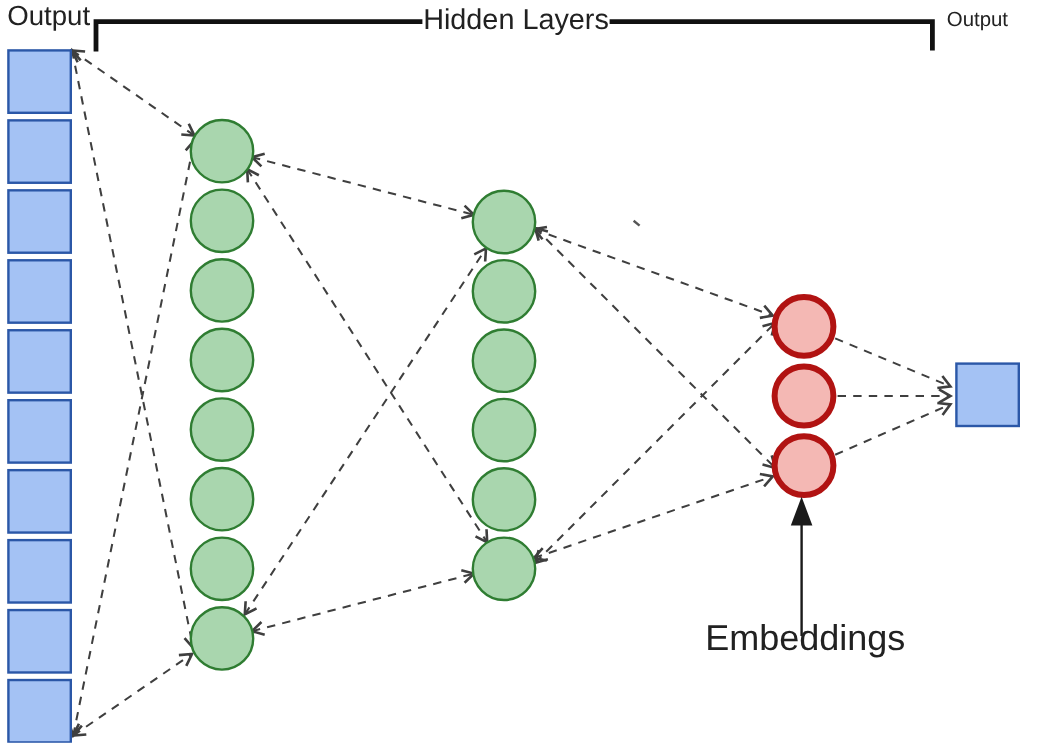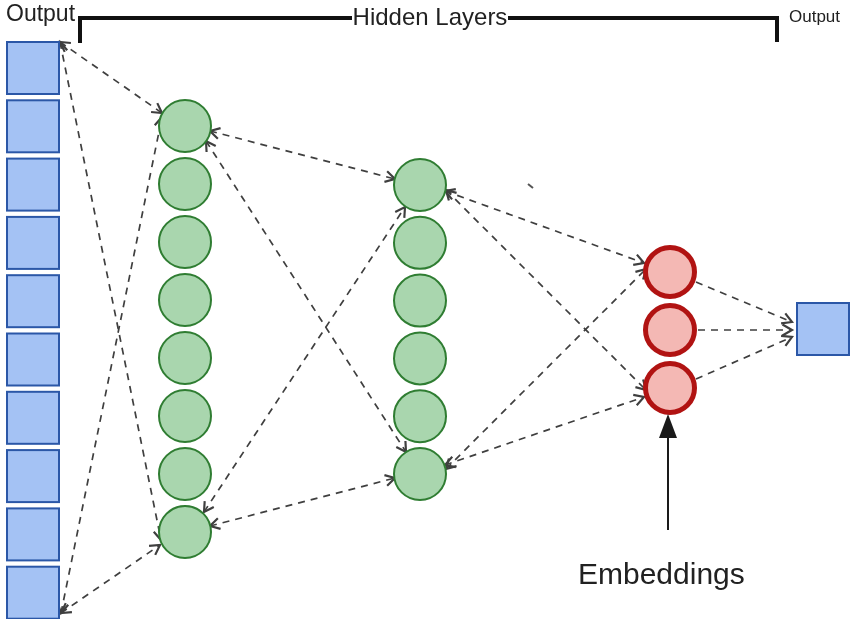--- a/index.html
+++ b/index.html
@@ -3,21 +3,21 @@
 <meta charset="utf-8">
 <style>
   html,body{margin:0;padding:0;background:#ffffff;}
   body{width:865px;height:619px;overflow:hidden;font-family:"Liberation Sans",sans-serif;}
   .canvas{position:relative;width:865px;height:619px;background:#ffffff;}
   .canvas svg{position:absolute;left:0;top:0;}
   .lbl{position:absolute;color:#212121;white-space:nowrap;line-height:1.05;}
   .lbl.input{left:6px;top:1px;font-size:23px;}
   .lbl.hidden{left:352px;top:4px;width:156px;text-align:center;font-size:24px;}
   .lbl.output{left:789px;top:8px;font-size:17px;}
-  .lbl.embeddings{left:578px;top:558px;width:186px;text-align:left;font-size:30px;}
+  .lbl.embeddings{left:578px;top:517px;width:186px;text-align:center;font-size:30px;}
 </style>
 </head>
 <body>
 
 <div class="canvas">
   <svg id="diagram-svg" width="865" height="619" viewBox="0 0 865 619">
       <defs>
         <marker id="ah" viewBox="0 0 10 10" refX="8" refY="5" markerWidth="8" markerHeight="8" orient="auto-start-reverse">
           <path d="M1,1 L8,5 L1,9" fill="none" stroke="#3f3f3f" stroke-width="1.6"></path>
         </marker>

